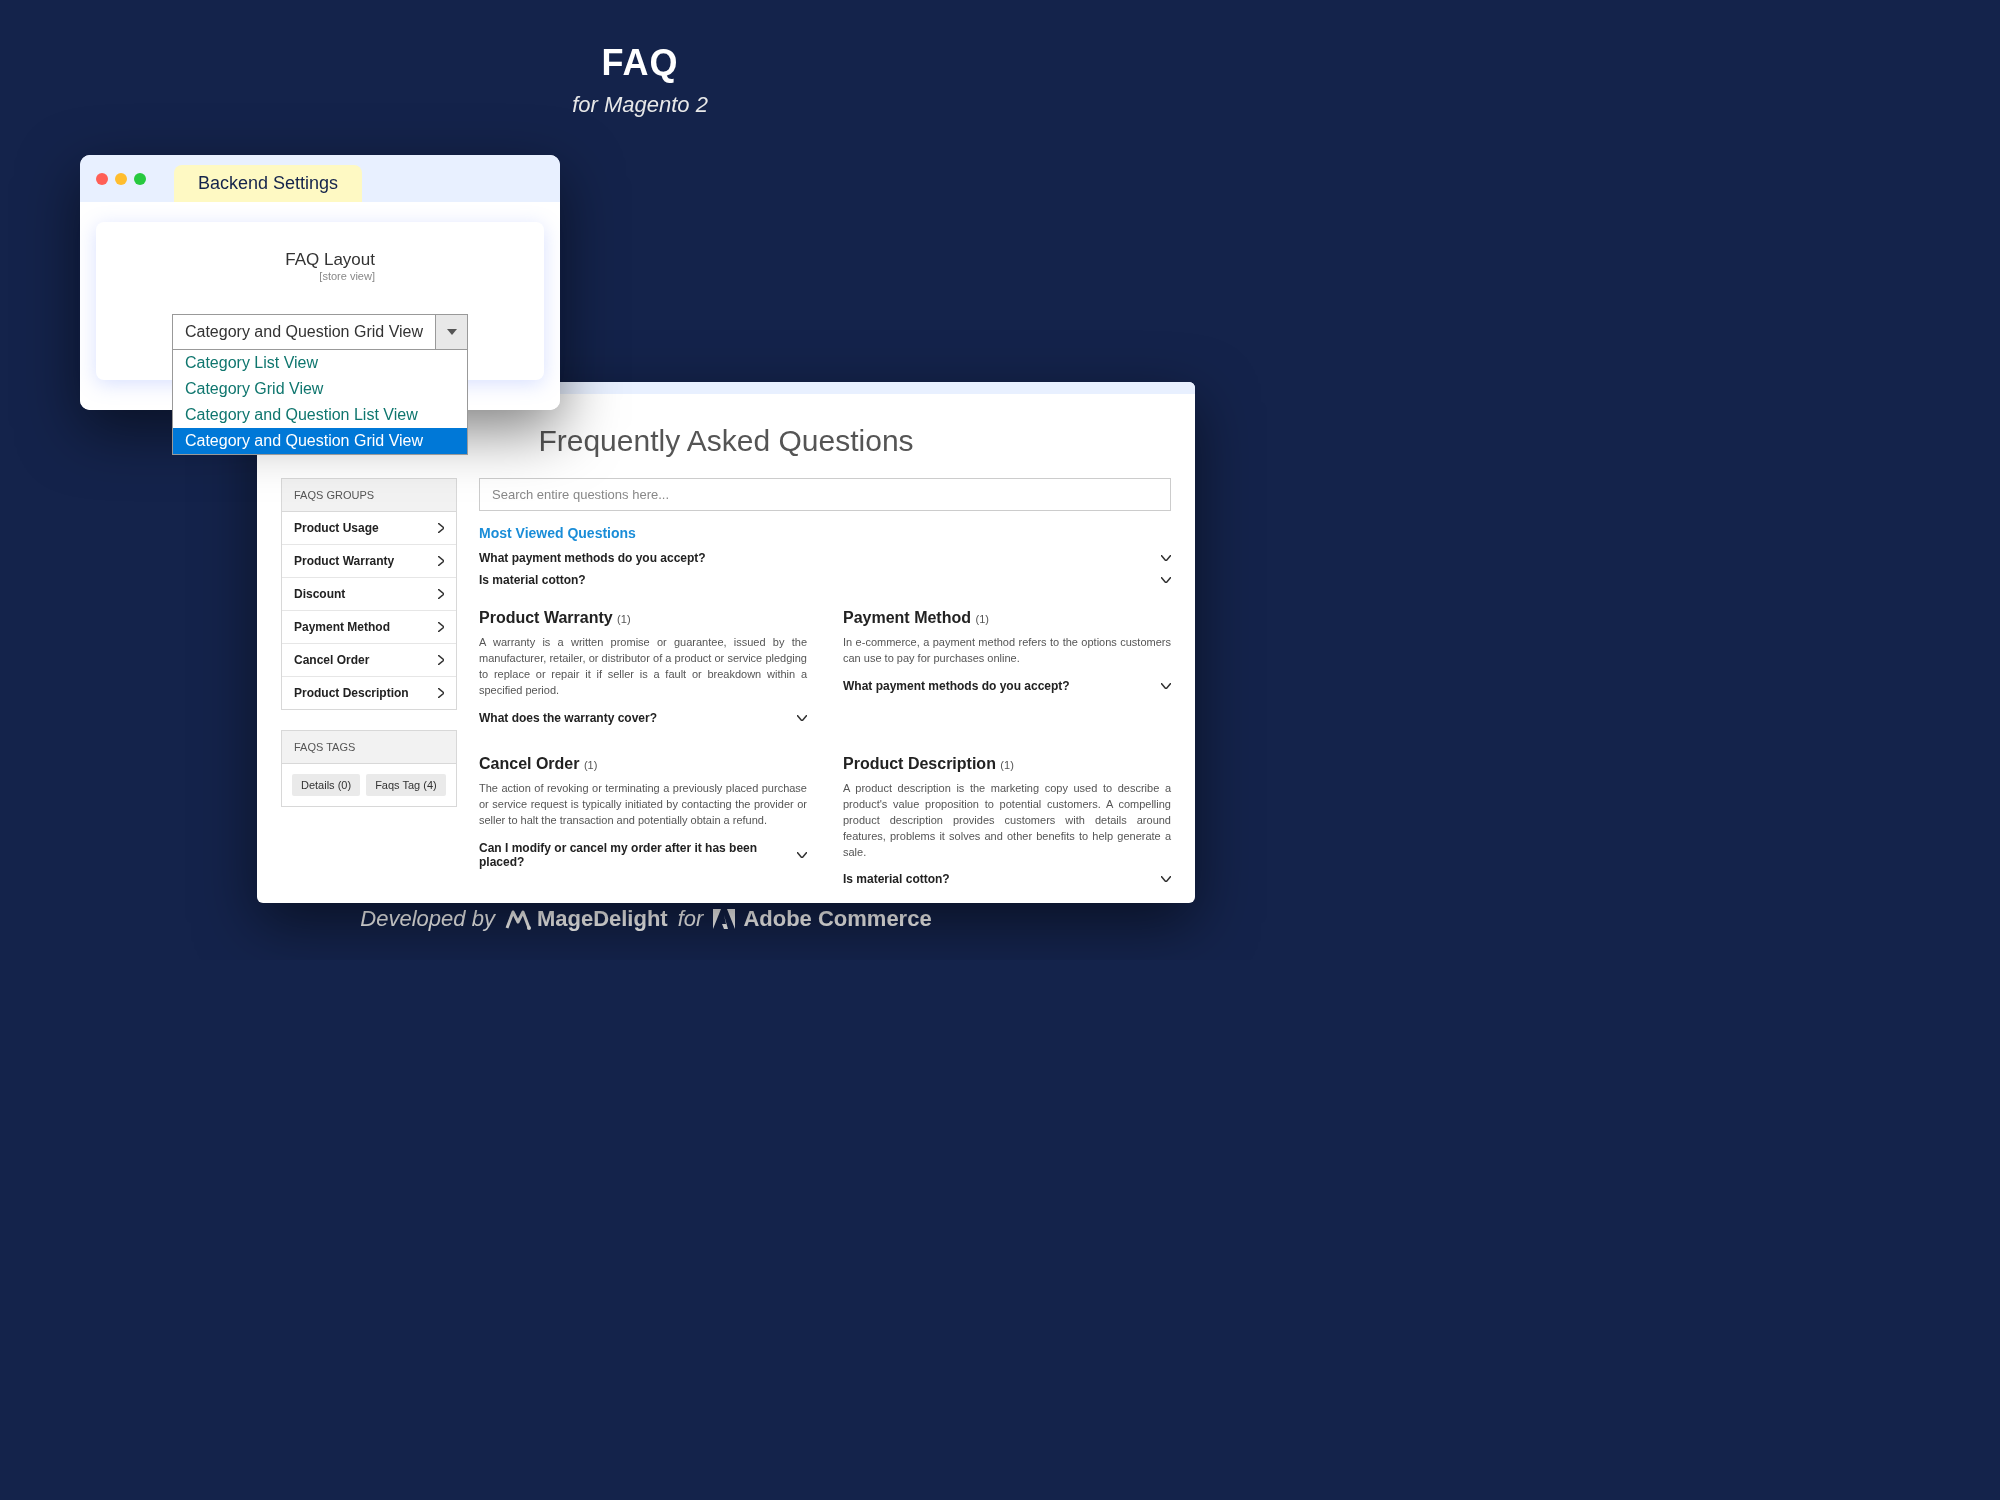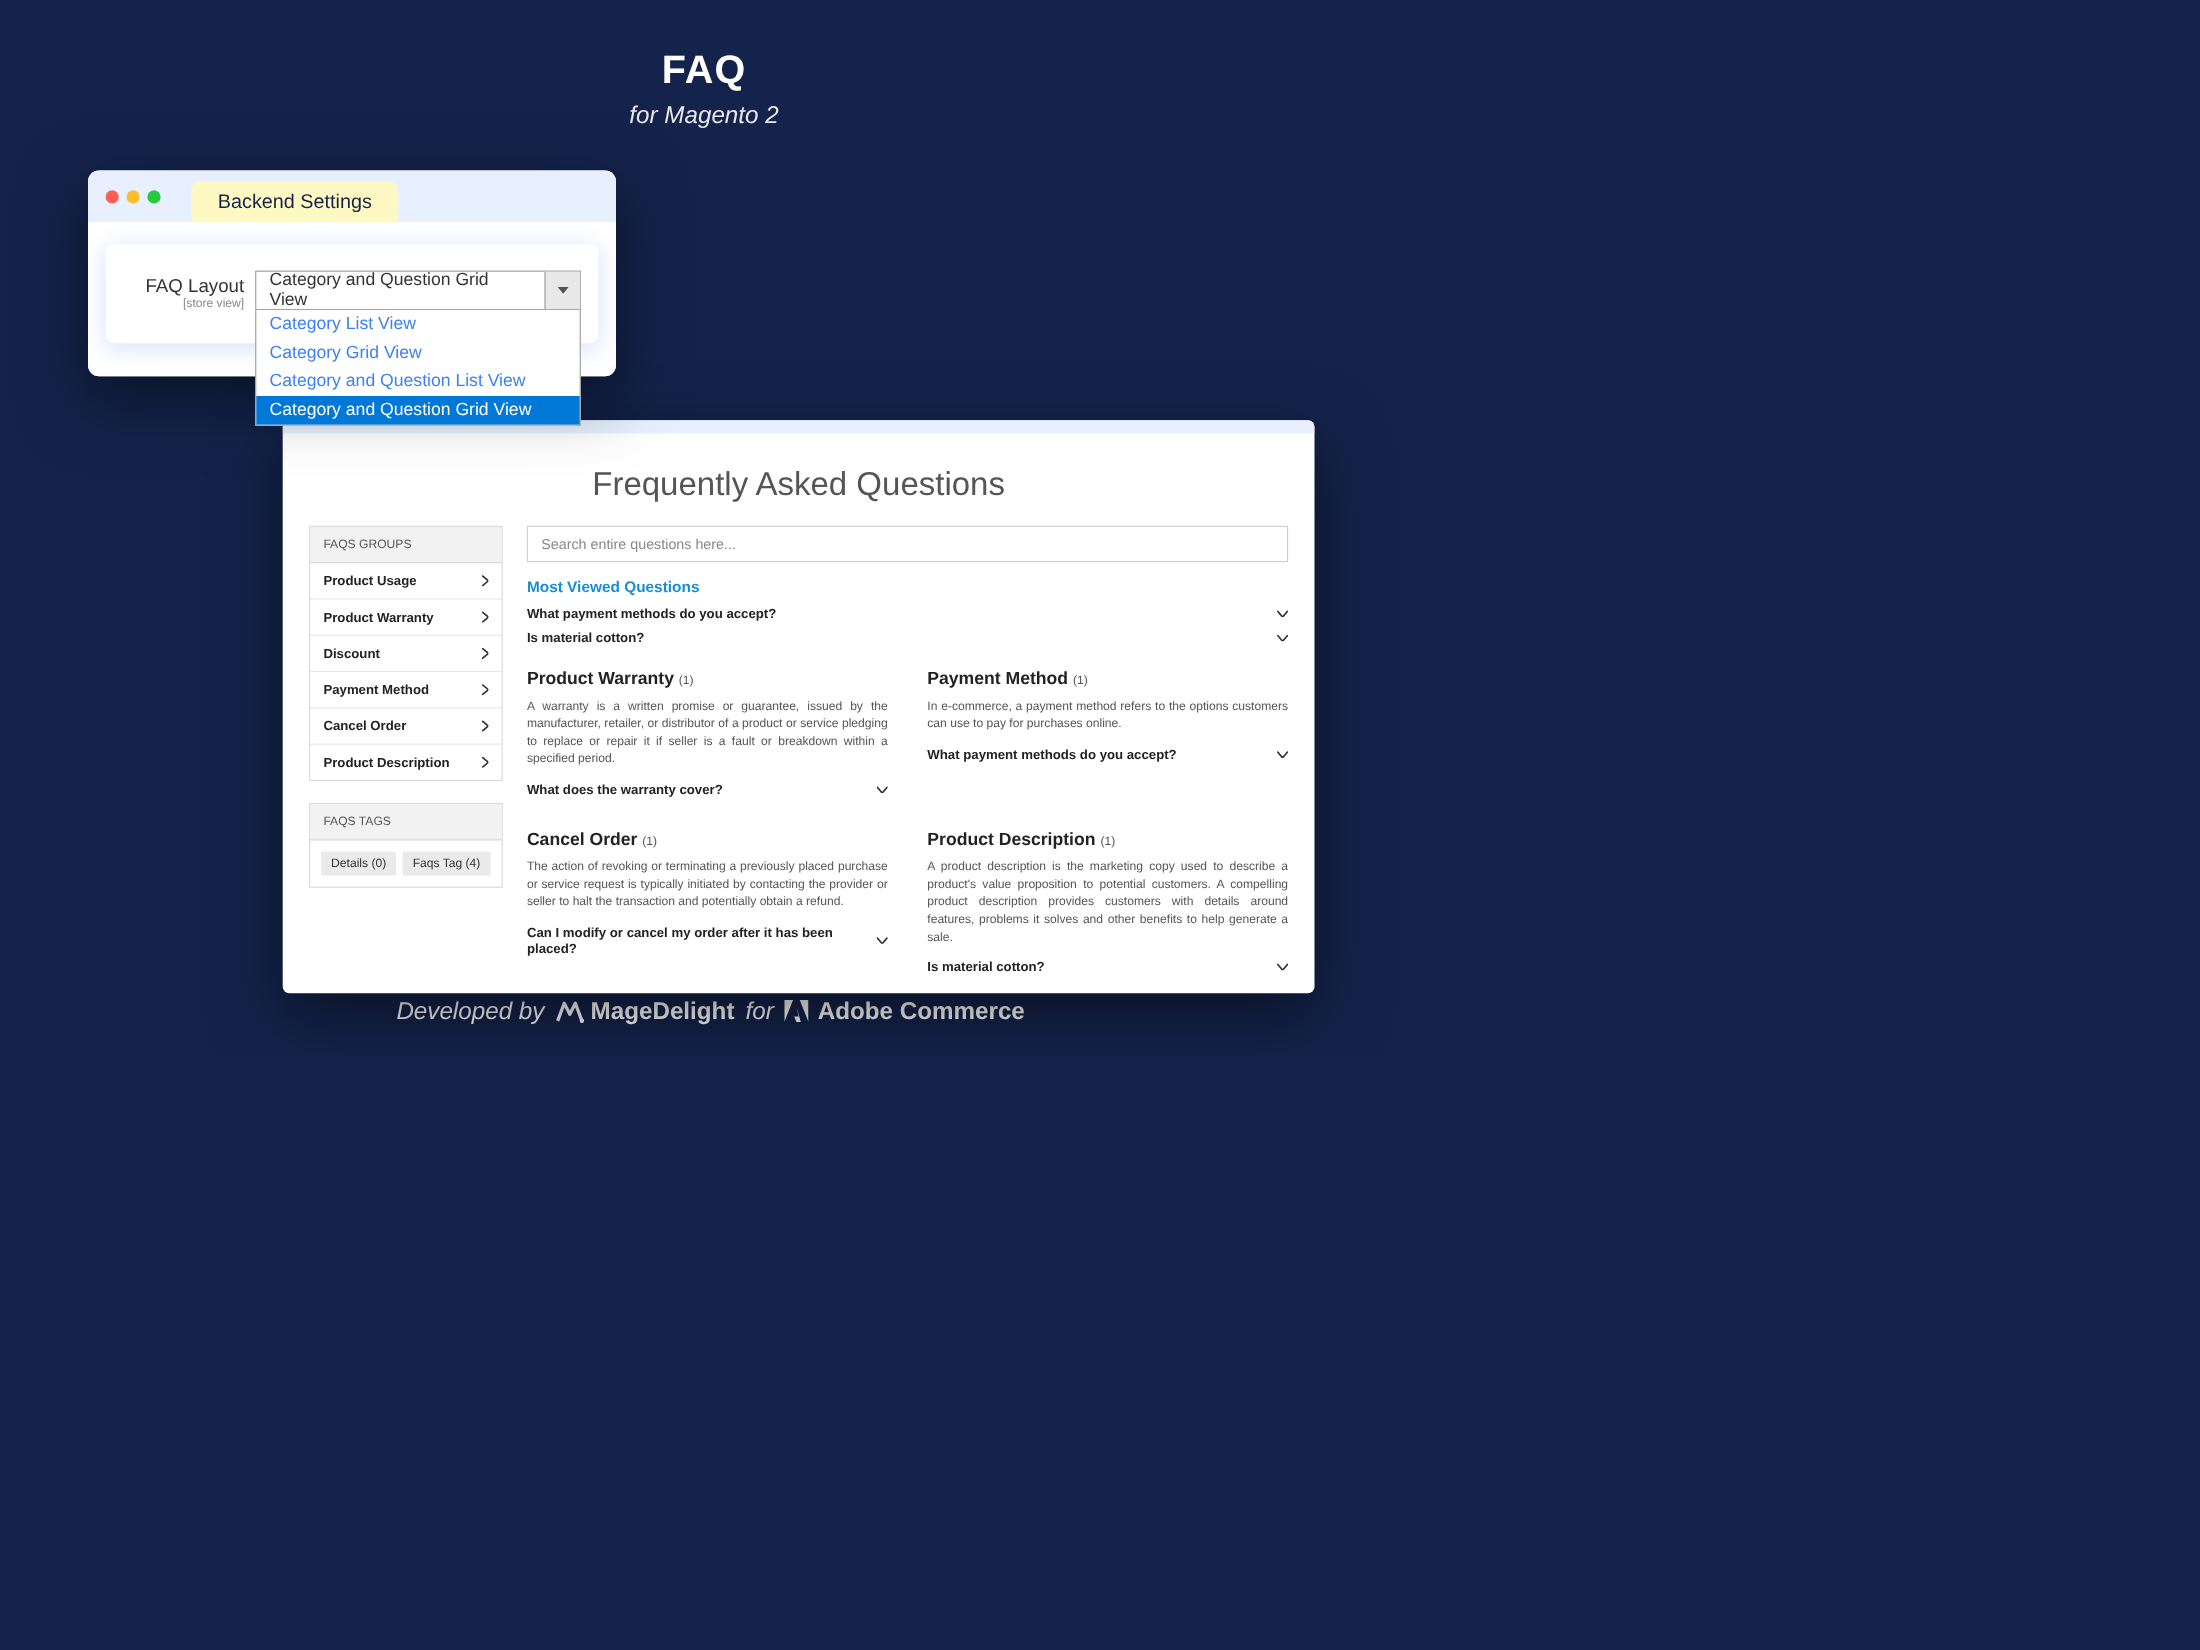--- a/index.html
+++ b/index.html
@@ -78,22 +78,23 @@
       border-radius: 0 0 10px 10px;
     }
     .inner-panel {
       background: #fff;
       border-radius: 8px;
       box-shadow: 0 4px 20px rgba(100,130,255,0.25);
       padding: 24px 16px 30px;
     }
     .field-row {
       display: flex;
-      align-items: flex-end;
-      gap: 10px;
+      align-items: center;
+      gap: 32px;
+      flex-direction: column;
     }
     .field-label-wrap {
       text-align: right;
       width: 110px;
       padding-top: 4px;
     }
     .field-label {
       color: #333;
       font-size: 17px;
       font-weight: 500;
@@ -135,21 +136,21 @@
       top: 36px;
       left: 0;
       right: 0;
       background: #fff;
       border: 1px solid #999;
       border-top: none;
     }
     .dropdown-option {
       padding: 4px 12px;
       font-size: 16px;
-      color: #3b82f6;
+      color: #0f766e;
       cursor: pointer;
     }
     .dropdown-option.selected {
       background: #0078d7;
       color: #fff;
     }
     
     
     .frontend-window {
       position: absolute;

